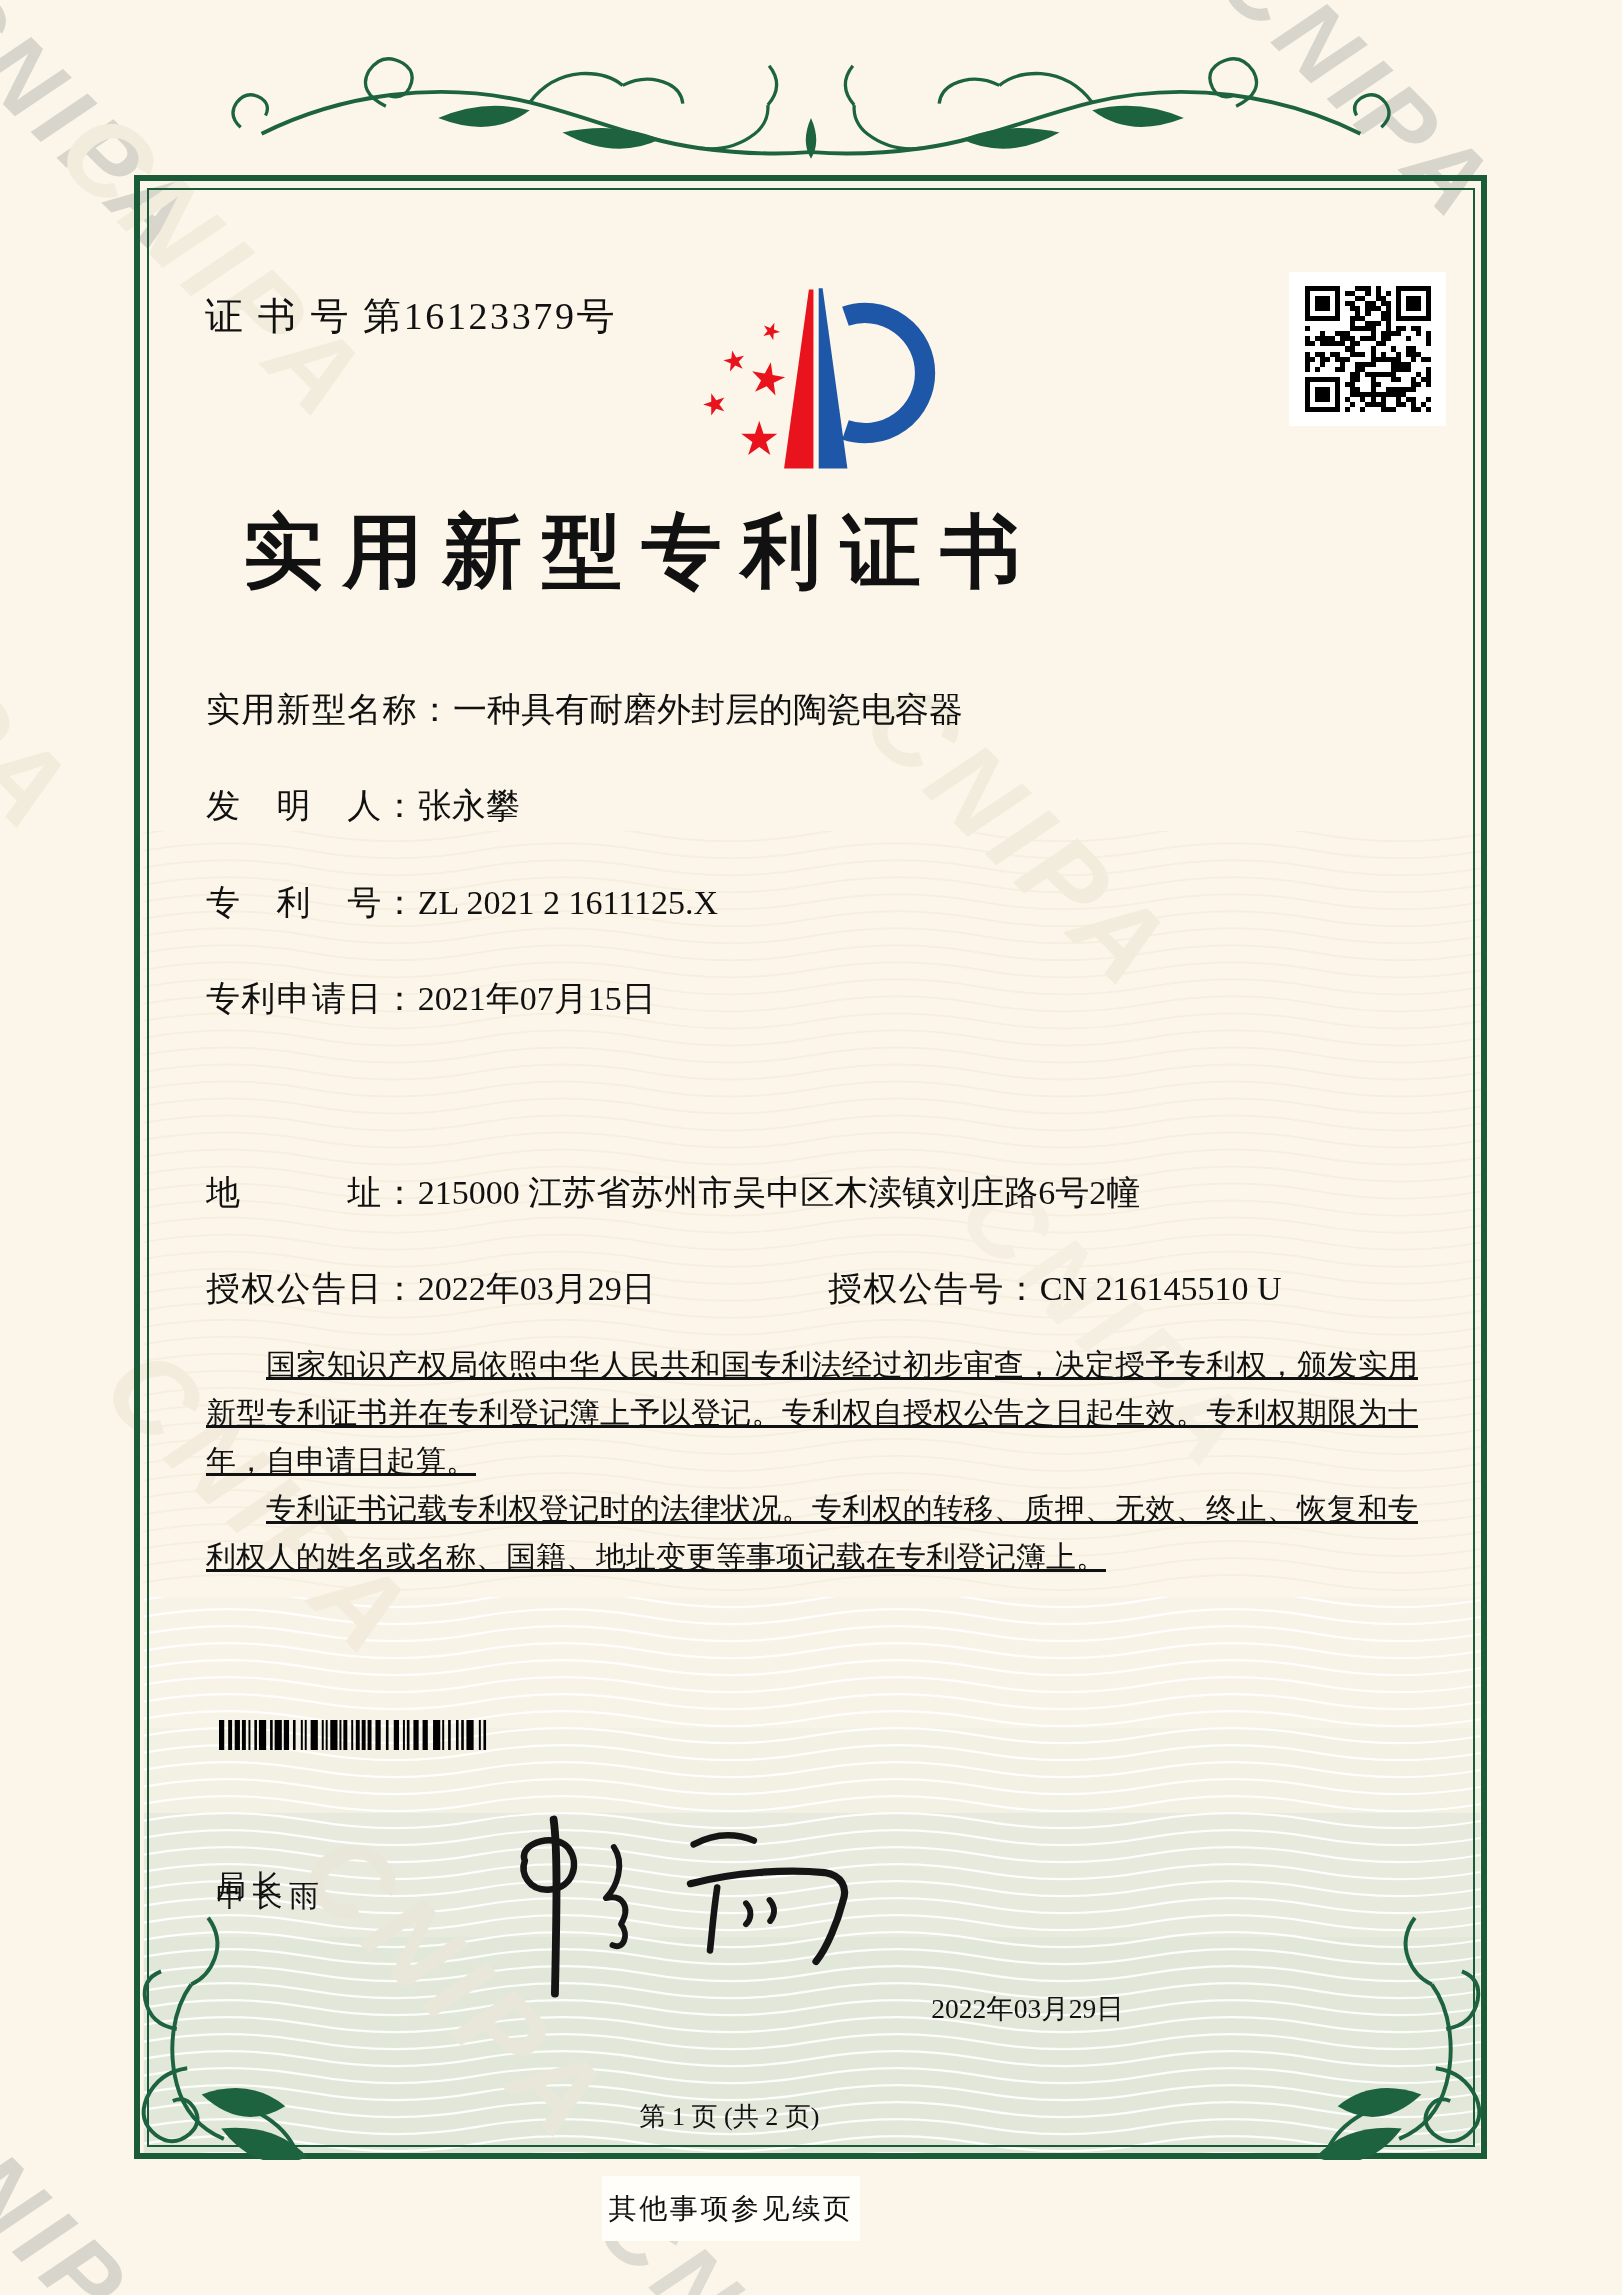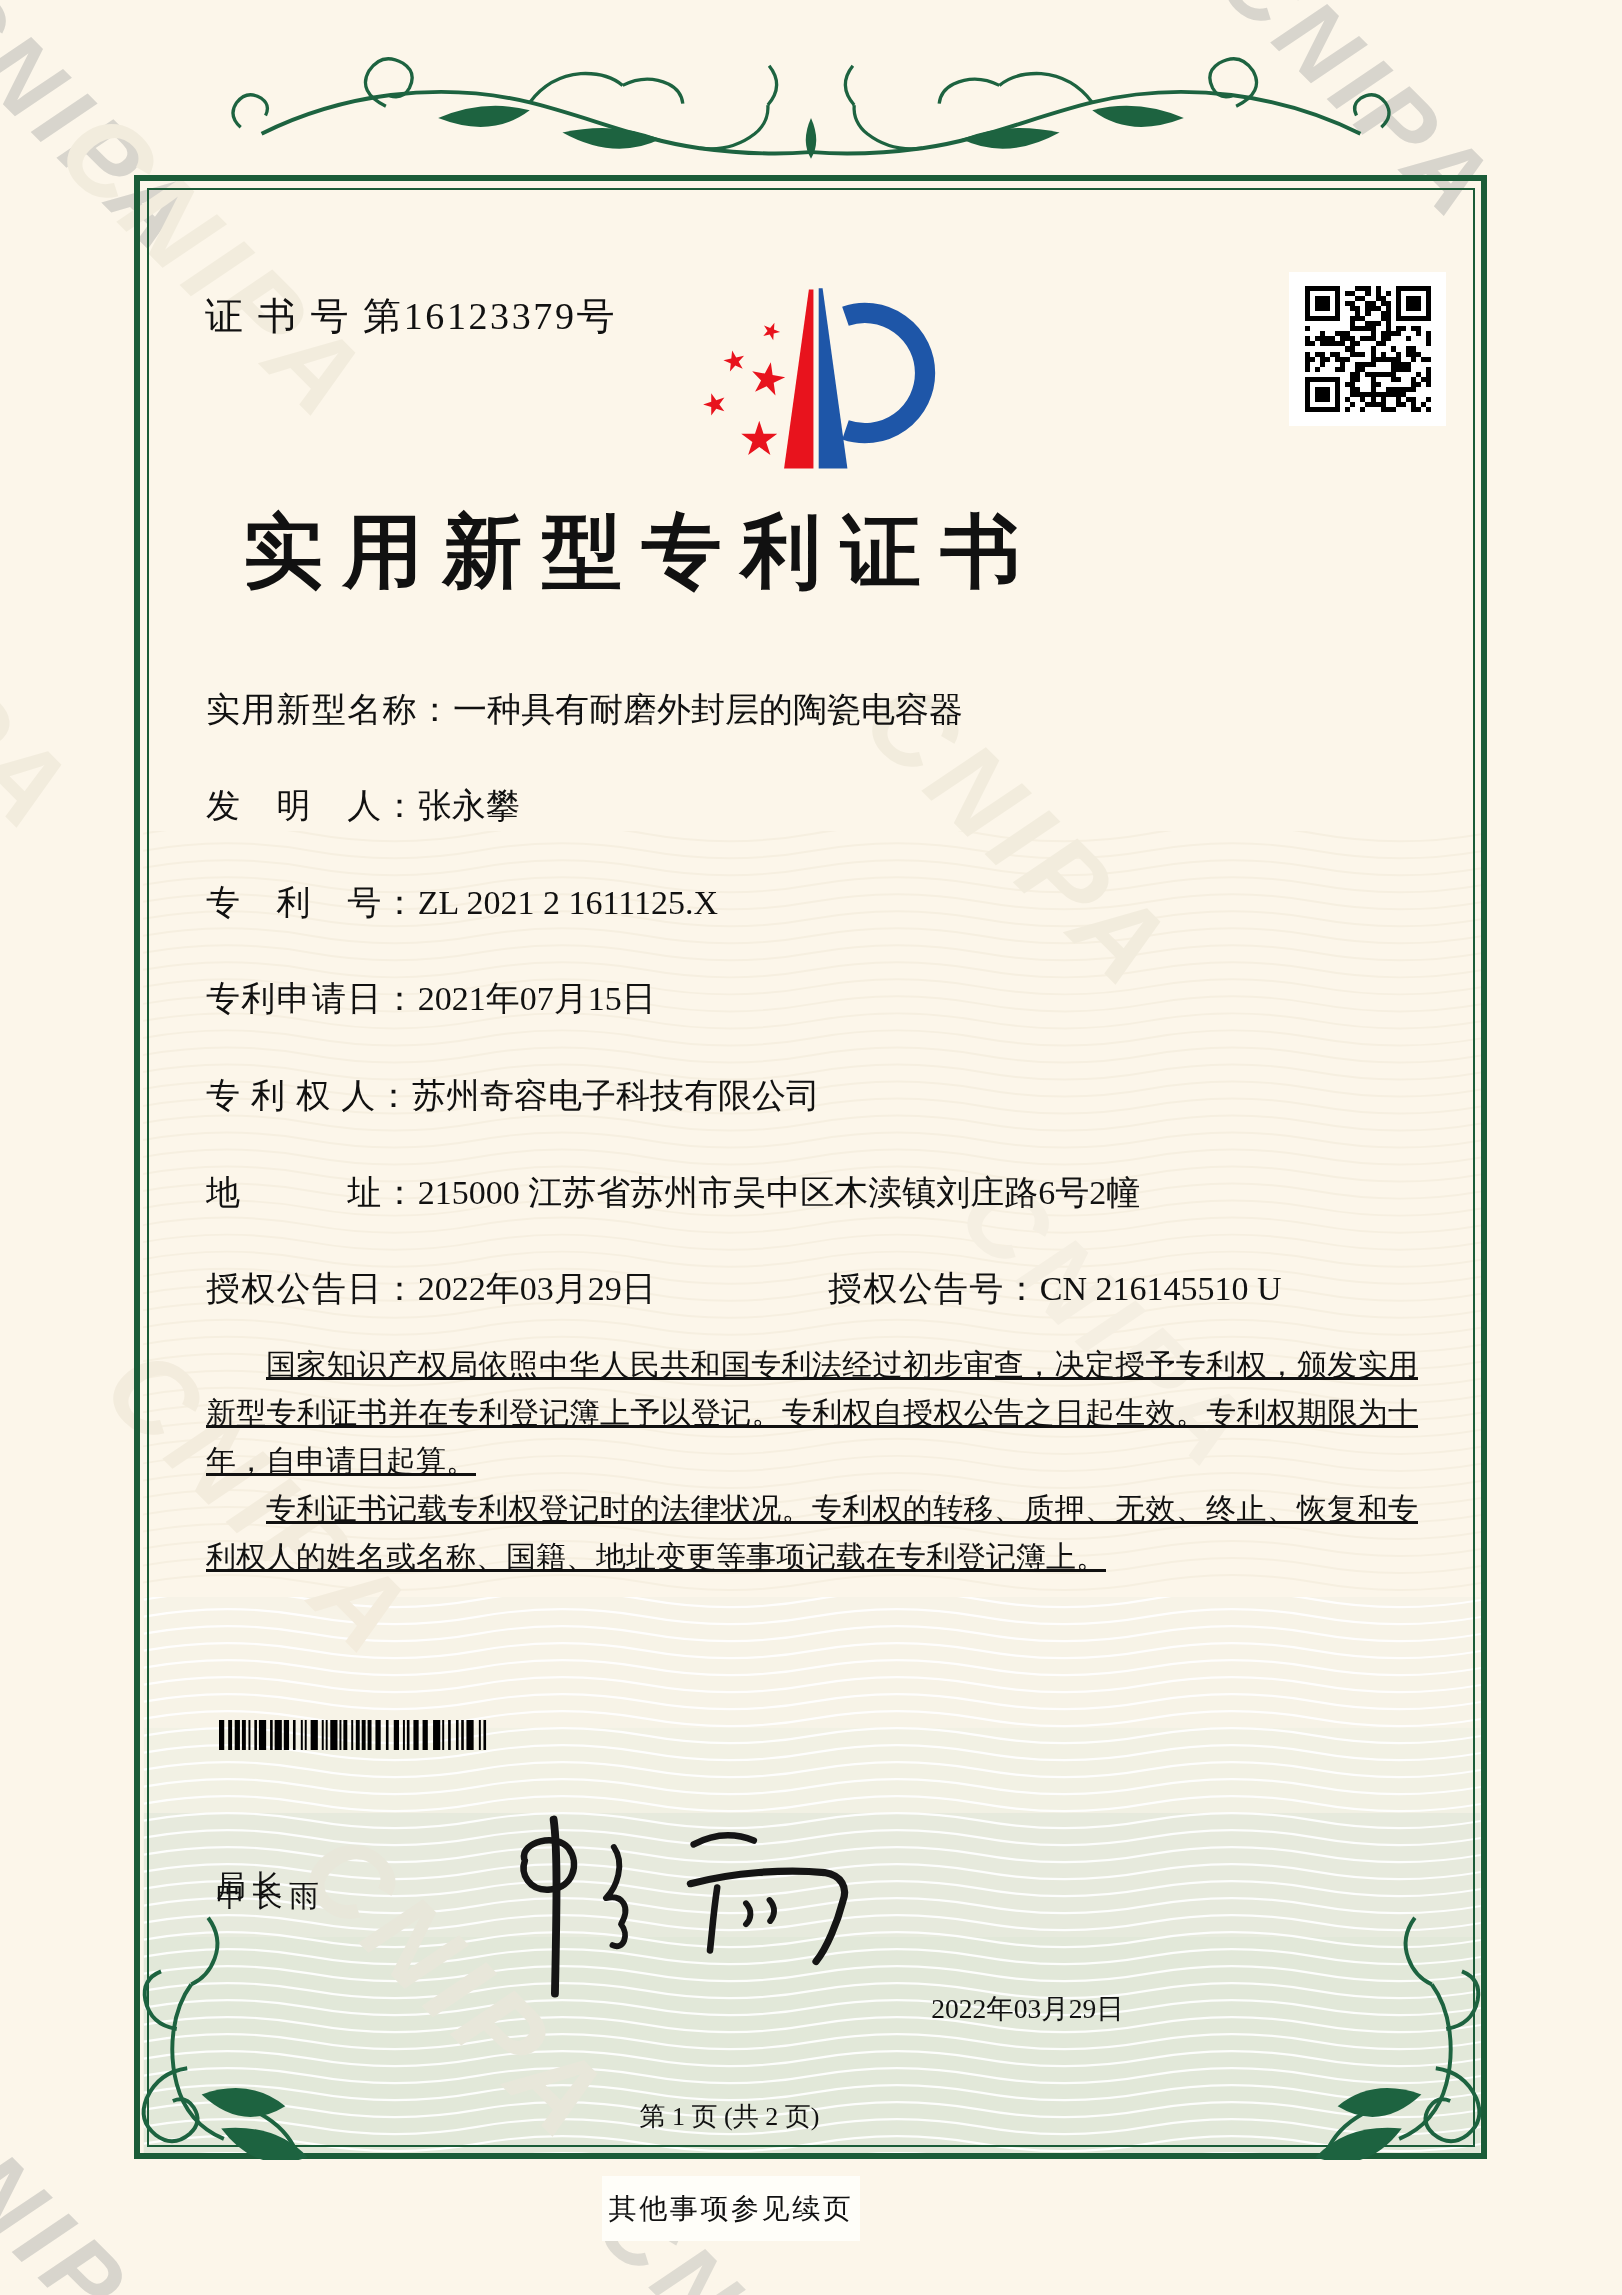--- a/index.html
+++ b/index.html
@@ -445,23 +445,20 @@
   </div>
   <div class="row" style="top:783px;">
     <span class="lbl">发　明　人：</span><span>张永攀</span>
   </div>
   <div class="row" style="top:880px;">
     <span class="lbl">专　利　号：</span><span>ZL 2021 2 1611125.X</span>
   </div>
   <div class="row" style="top:976px;">
     <span class="lbl">专利申请日：</span><span>2021年07月15日</span>
   </div>
-  <div class="row" style="top:1073px;">
-    <span class="lbl">专 利 权 人：</span><span>苏州奇容电子科技有限公司</span>
-  </div>
   <div class="row" style="top:1170px;">
     <span class="lbl">地　　　址：</span><span>215000 江苏省苏州市吴中区木渎镇刘庄路6号2幢</span>
   </div>
 
   <div class="row" style="top:1266px;">
     <span class="lbl">授权公告日：</span><span>2022年03月29日</span>
   </div>
   <div class="row" style="top:1266px;left:828px;">
     <span class="lbl">授权公告号：</span><span>CN 216145510 U</span>
   </div>

